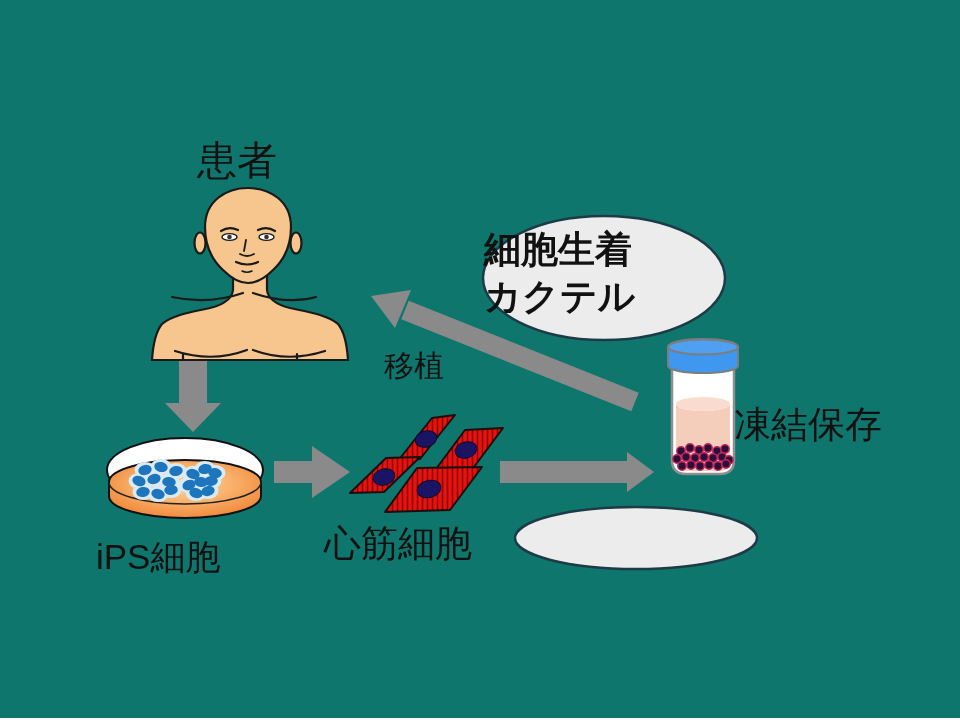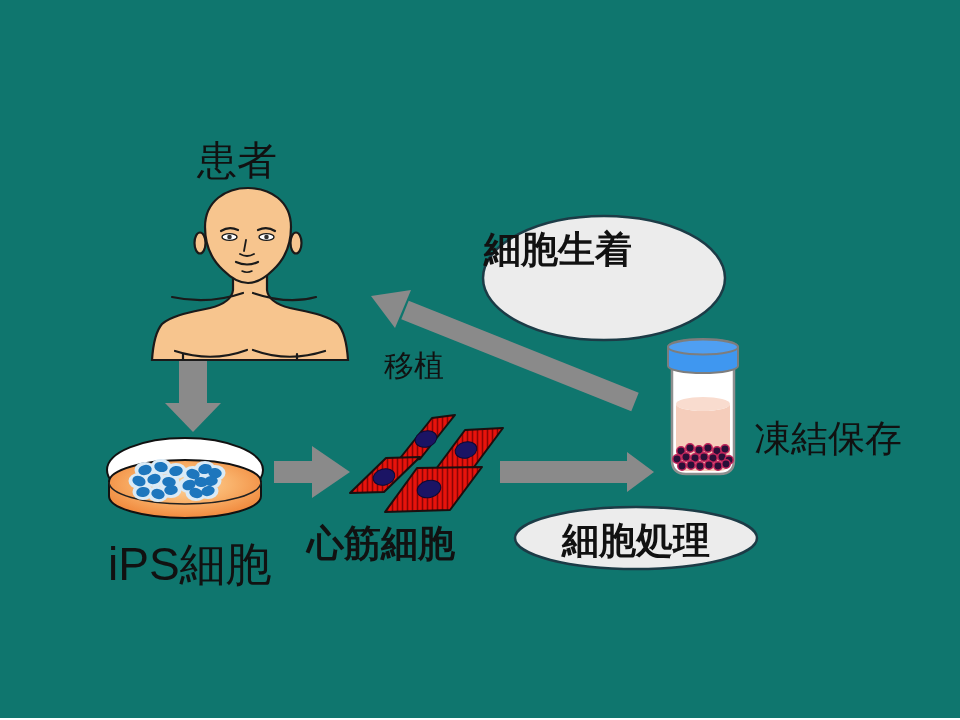--- a/index.html
+++ b/index.html
@@ -3,24 +3,24 @@
 <meta charset="utf-8">
 <style>
   html,body{margin:0;padding:0;background:#fff;}
   .slide{
     position:relative;width:960px;height:718px;background:#0f766e;overflow:hidden;
     font-family:"Liberation Sans","DejaVu Sans",sans-serif;color:#111;
   }
   .slide svg{position:absolute;left:0;top:0;}
   .lbl{position:absolute;white-space:nowrap;color:#111;}
   .lbl-patient{left:197px;top:133px;font-size:40px;}
-  .lbl-ips{left:108px;top:534px;font-size:46px;}
-  .lbl-cardio{left:307px;top:519px;font-size:37px;font-weight:bold;}
+  .lbl-ips{left:96px;top:534px;font-size:35px;}
+  .lbl-cardio{left:324px;top:519px;font-size:37px;}
   .lbl-transplant{left:384px;top:346px;font-size:30px;}
-  .lbl-cryo{left:734px;top:414px;font-size:37px;padding-left:20px;}
+  .lbl-cryo{left:734px;top:400px;font-size:37px;}
   .lbl-cocktail{
     left:484px;top:226px;width:240px;
     font-size:37px;font-weight:bold;line-height:1.28;white-space:normal;
   }
   .lbl-processing{
     left:516px;top:516px;width:240px;text-align:center;
     font-size:37px;font-weight:bold;
   }
 </style>
 </head>
@@ -207,24 +207,24 @@
     </g>
 
     <ellipse cx="604" cy="278" rx="121" ry="62" fill="#ececec" stroke="#1c3b46" stroke-width="2.5"></ellipse>
     <ellipse cx="636" cy="538" rx="121" ry="31" fill="#ececec" stroke="#1c3b46" stroke-width="2.5"></ellipse>
   </svg>
 
   <div class="lbl lbl-patient">患者</div>
 
   <div class="lbl lbl-cocktail">
     <div>細胞生着</div>
+    <div>カクテル</div>
   </div>
 
   <div class="lbl lbl-transplant">移植</div>
 
   <div class="lbl lbl-cryo">凍結保存</div>
 
   <div class="lbl lbl-ips">iPS細胞</div>
 
   <div class="lbl lbl-cardio">心筋細胞</div>
 
-  <div class="lbl lbl-processing">細胞処理</div>
 </div>
 
 </body></html>

